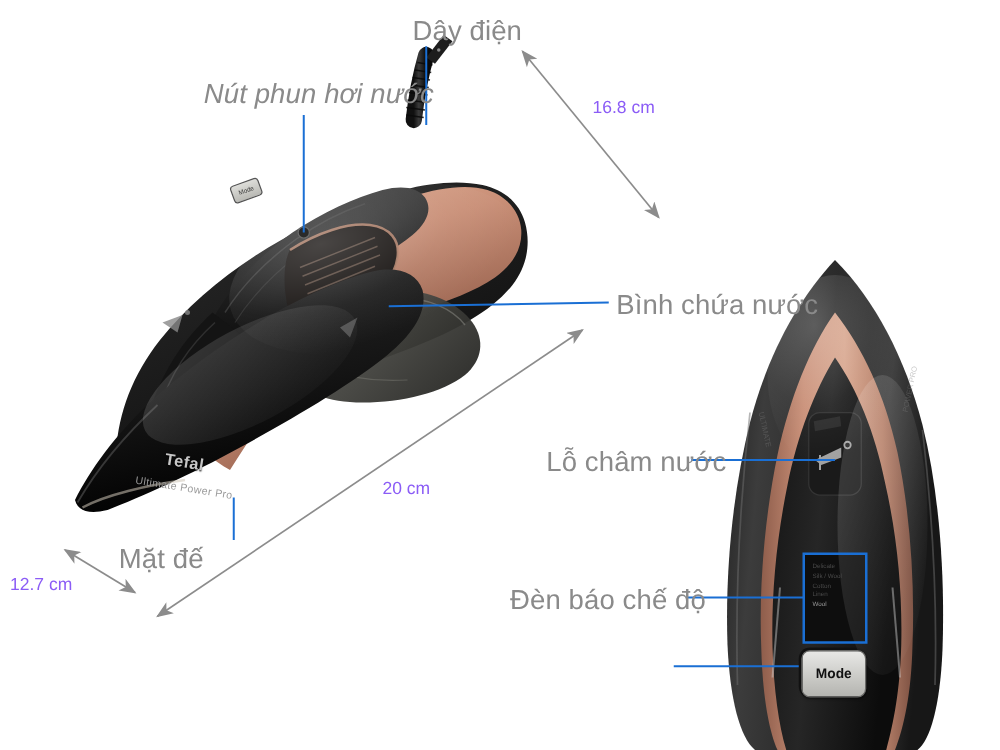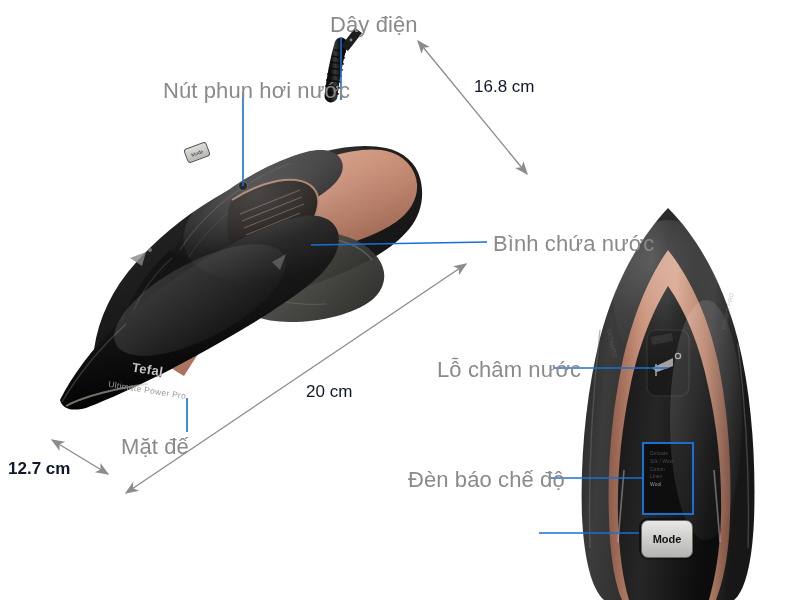--- a/index.html
+++ b/index.html
@@ -16,22 +16,22 @@
   .label{
     position:absolute;
     color:#8a8a8a;
     font-size:22px;
     line-height:1.2;
     white-space:nowrap;
     letter-spacing:.1px;
   }
   .dim-label{
     position:absolute;
-    color:#0f172a;
-    font-size:17px;
+    color:#8b5cf6;
+    font-size:14px;
     white-space:nowrap;
   }
 
   svg.overlay{position:absolute;left:0;top:0;width:800px;height:600px;pointer-events:none;}
 
   .hl-box{
     position:absolute;
     border:2px solid #1a6fd4;
     box-sizing:border-box;
   }
@@ -307,30 +307,30 @@
 
   <div class="mode-btn" style="left:641px;top:520px;width:50px;height:36px;">Mode</div>
 
   <div class="mode-btn-small" style="left:185px;top:145px;width:22px;height:13px;">Mode</div>
 
   <div class="brand" style="left:132px;top:362px;">Tefal</div>
   <div class="brand-sub" style="left:108px;top:385px;">Ultimate Power Pro</div>
 
   <div class="label" style="left:330px;top:12px;">Dây điện</div>
 
-  <div class="label" style="left:163px;top:78px;">Nút phun hơi nước</div>
+  <div class="label" style="left:163px;top:62px;font-style:italic;">Nút phun hơi nước</div>
 
   <div class="label" style="left:493px;top:231px;">Bình chứa nước</div>
 
-  <div class="label" style="left:95px;top:434px;margin-left:26px;">Mặt đế</div>
+  <div class="label" style="left:95px;top:434px;">Mặt đế</div>
 
   <div class="label" style="left:437px;top:357px;text-align:right;">Lỗ châm nước</div>
 
   <div class="label" style="left:408px;top:467px;">Đèn báo chế độ</div>
 
 
   <div class="dim-label" style="left:474px;top:77px;">16.8 cm</div>
 
   <div class="dim-label" style="left:306px;top:382px;">20 cm</div>
 
-  <div class="dim-label" style="left:8px;top:459px;font-weight:bold;">12.7 cm</div>
+  <div class="dim-label" style="left:8px;top:459px;">12.7 cm</div>
 
 </div>
 
 </body></html>

